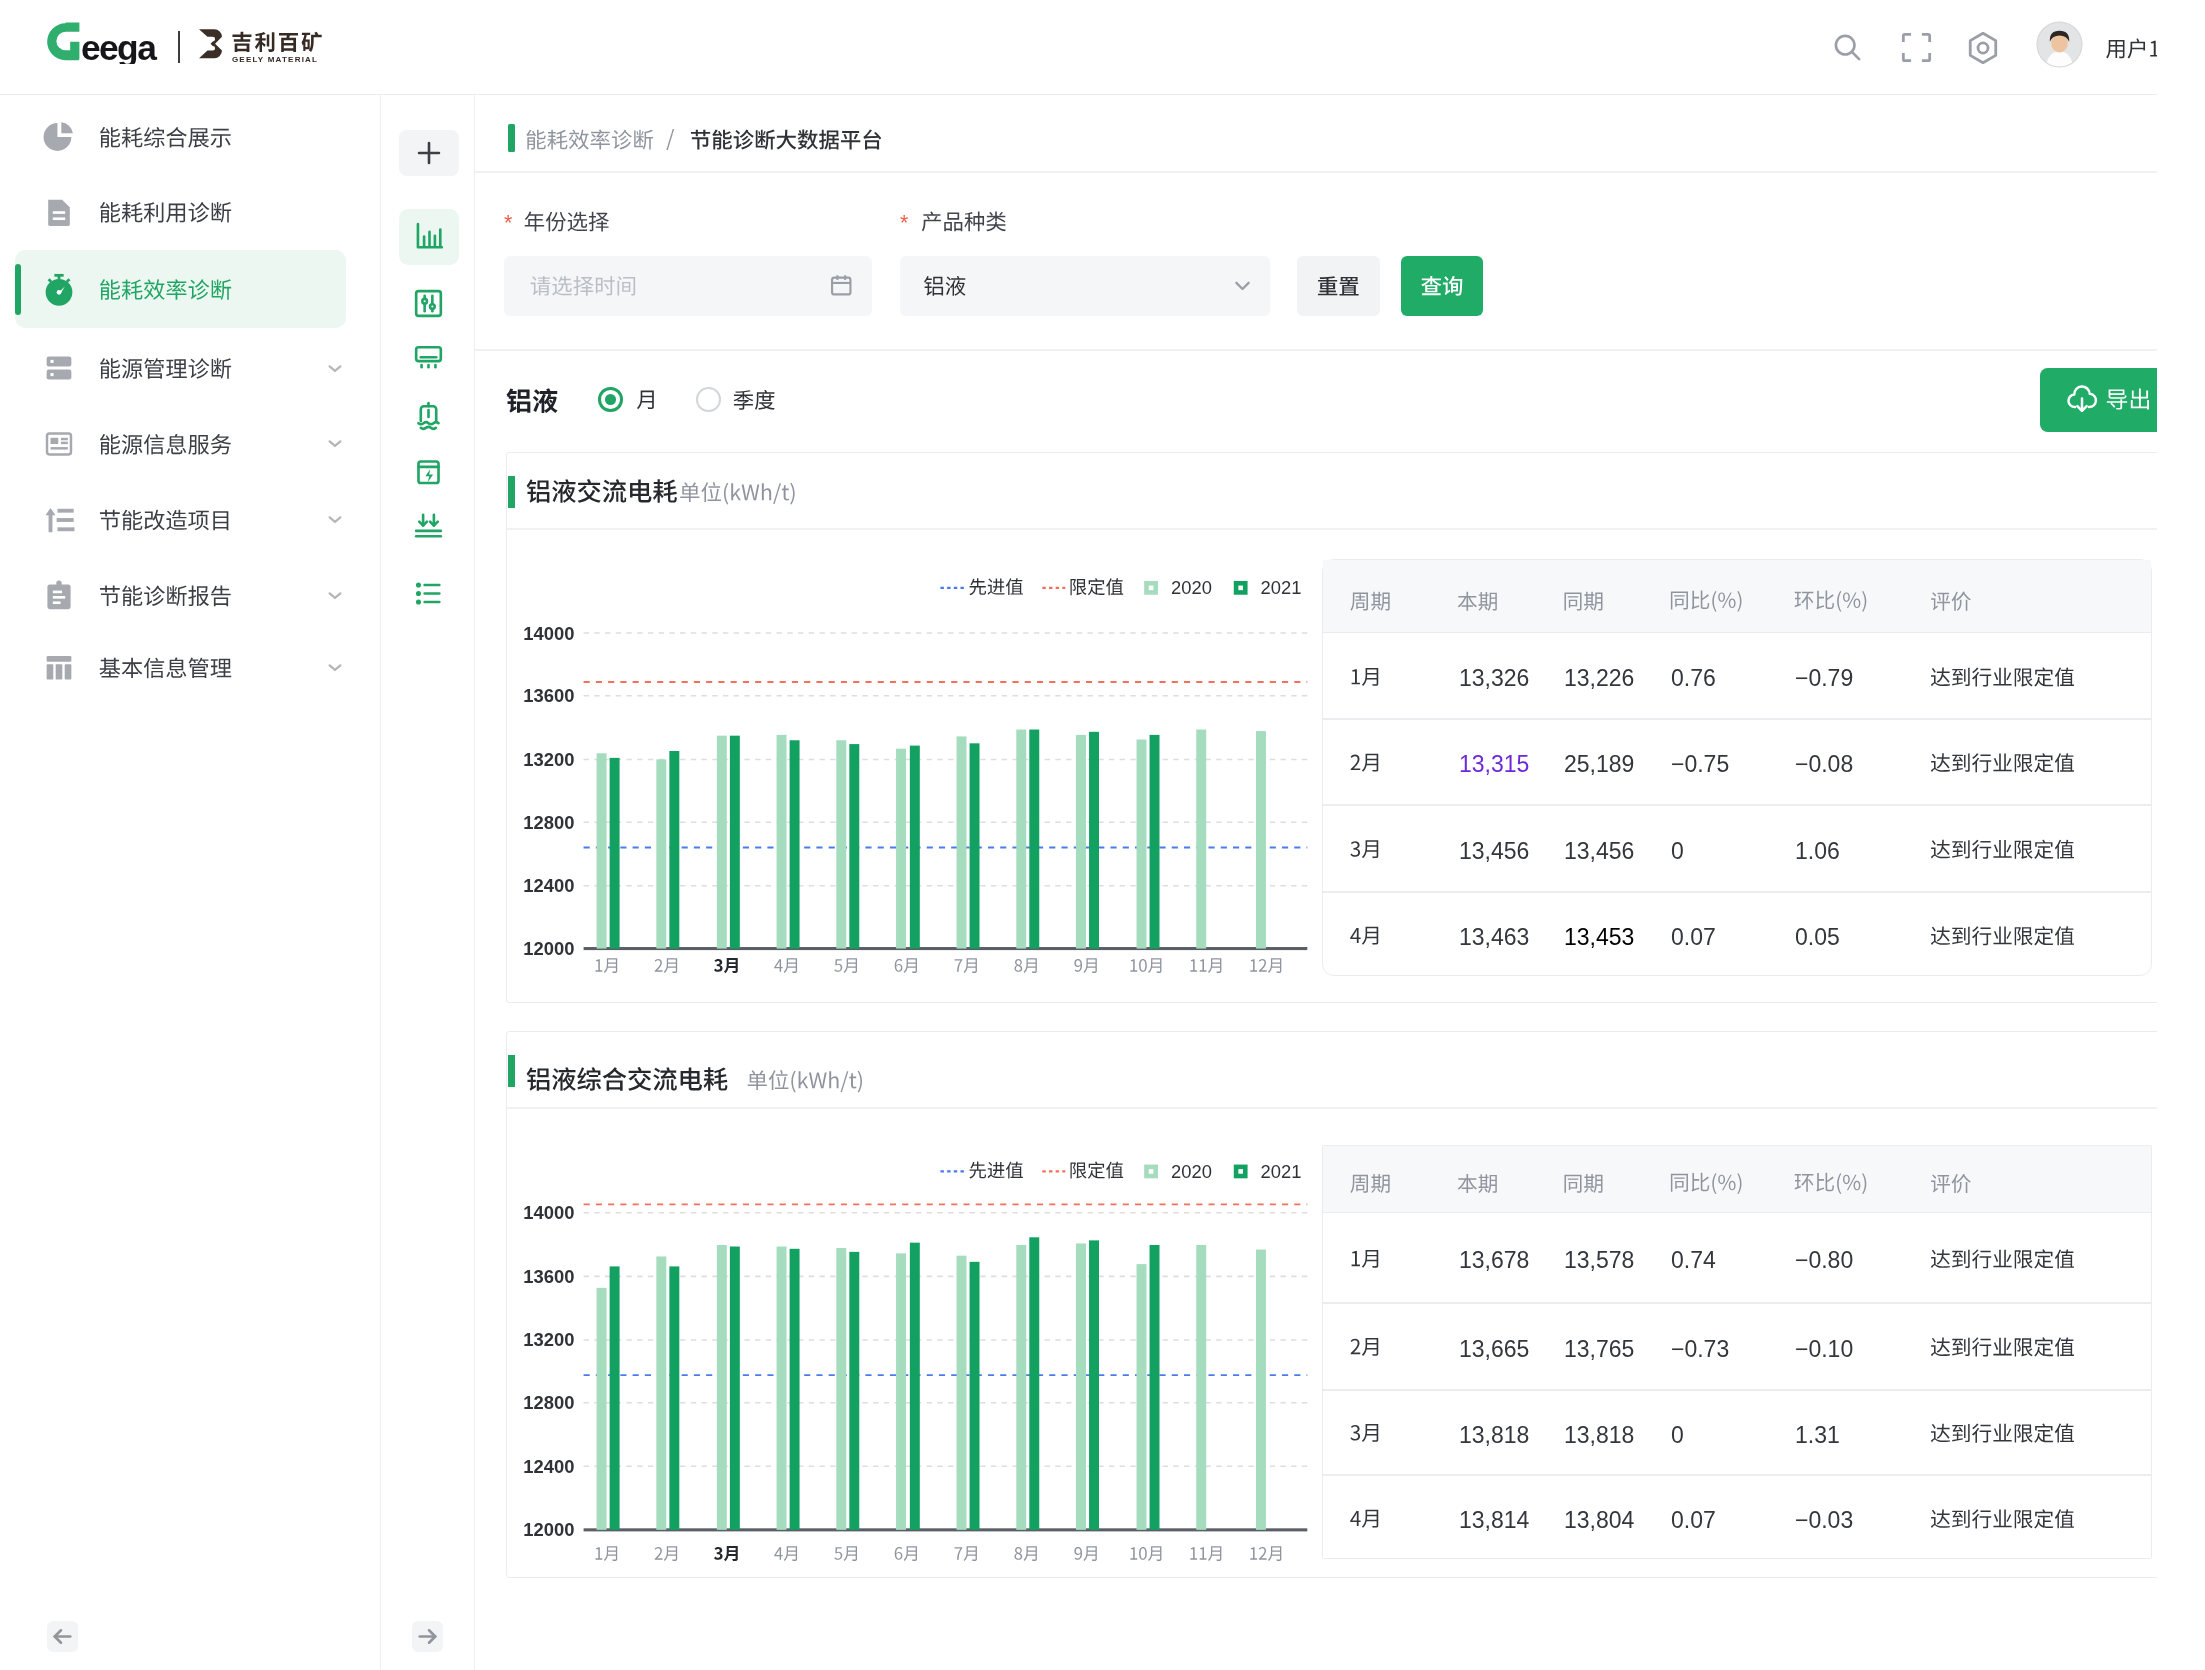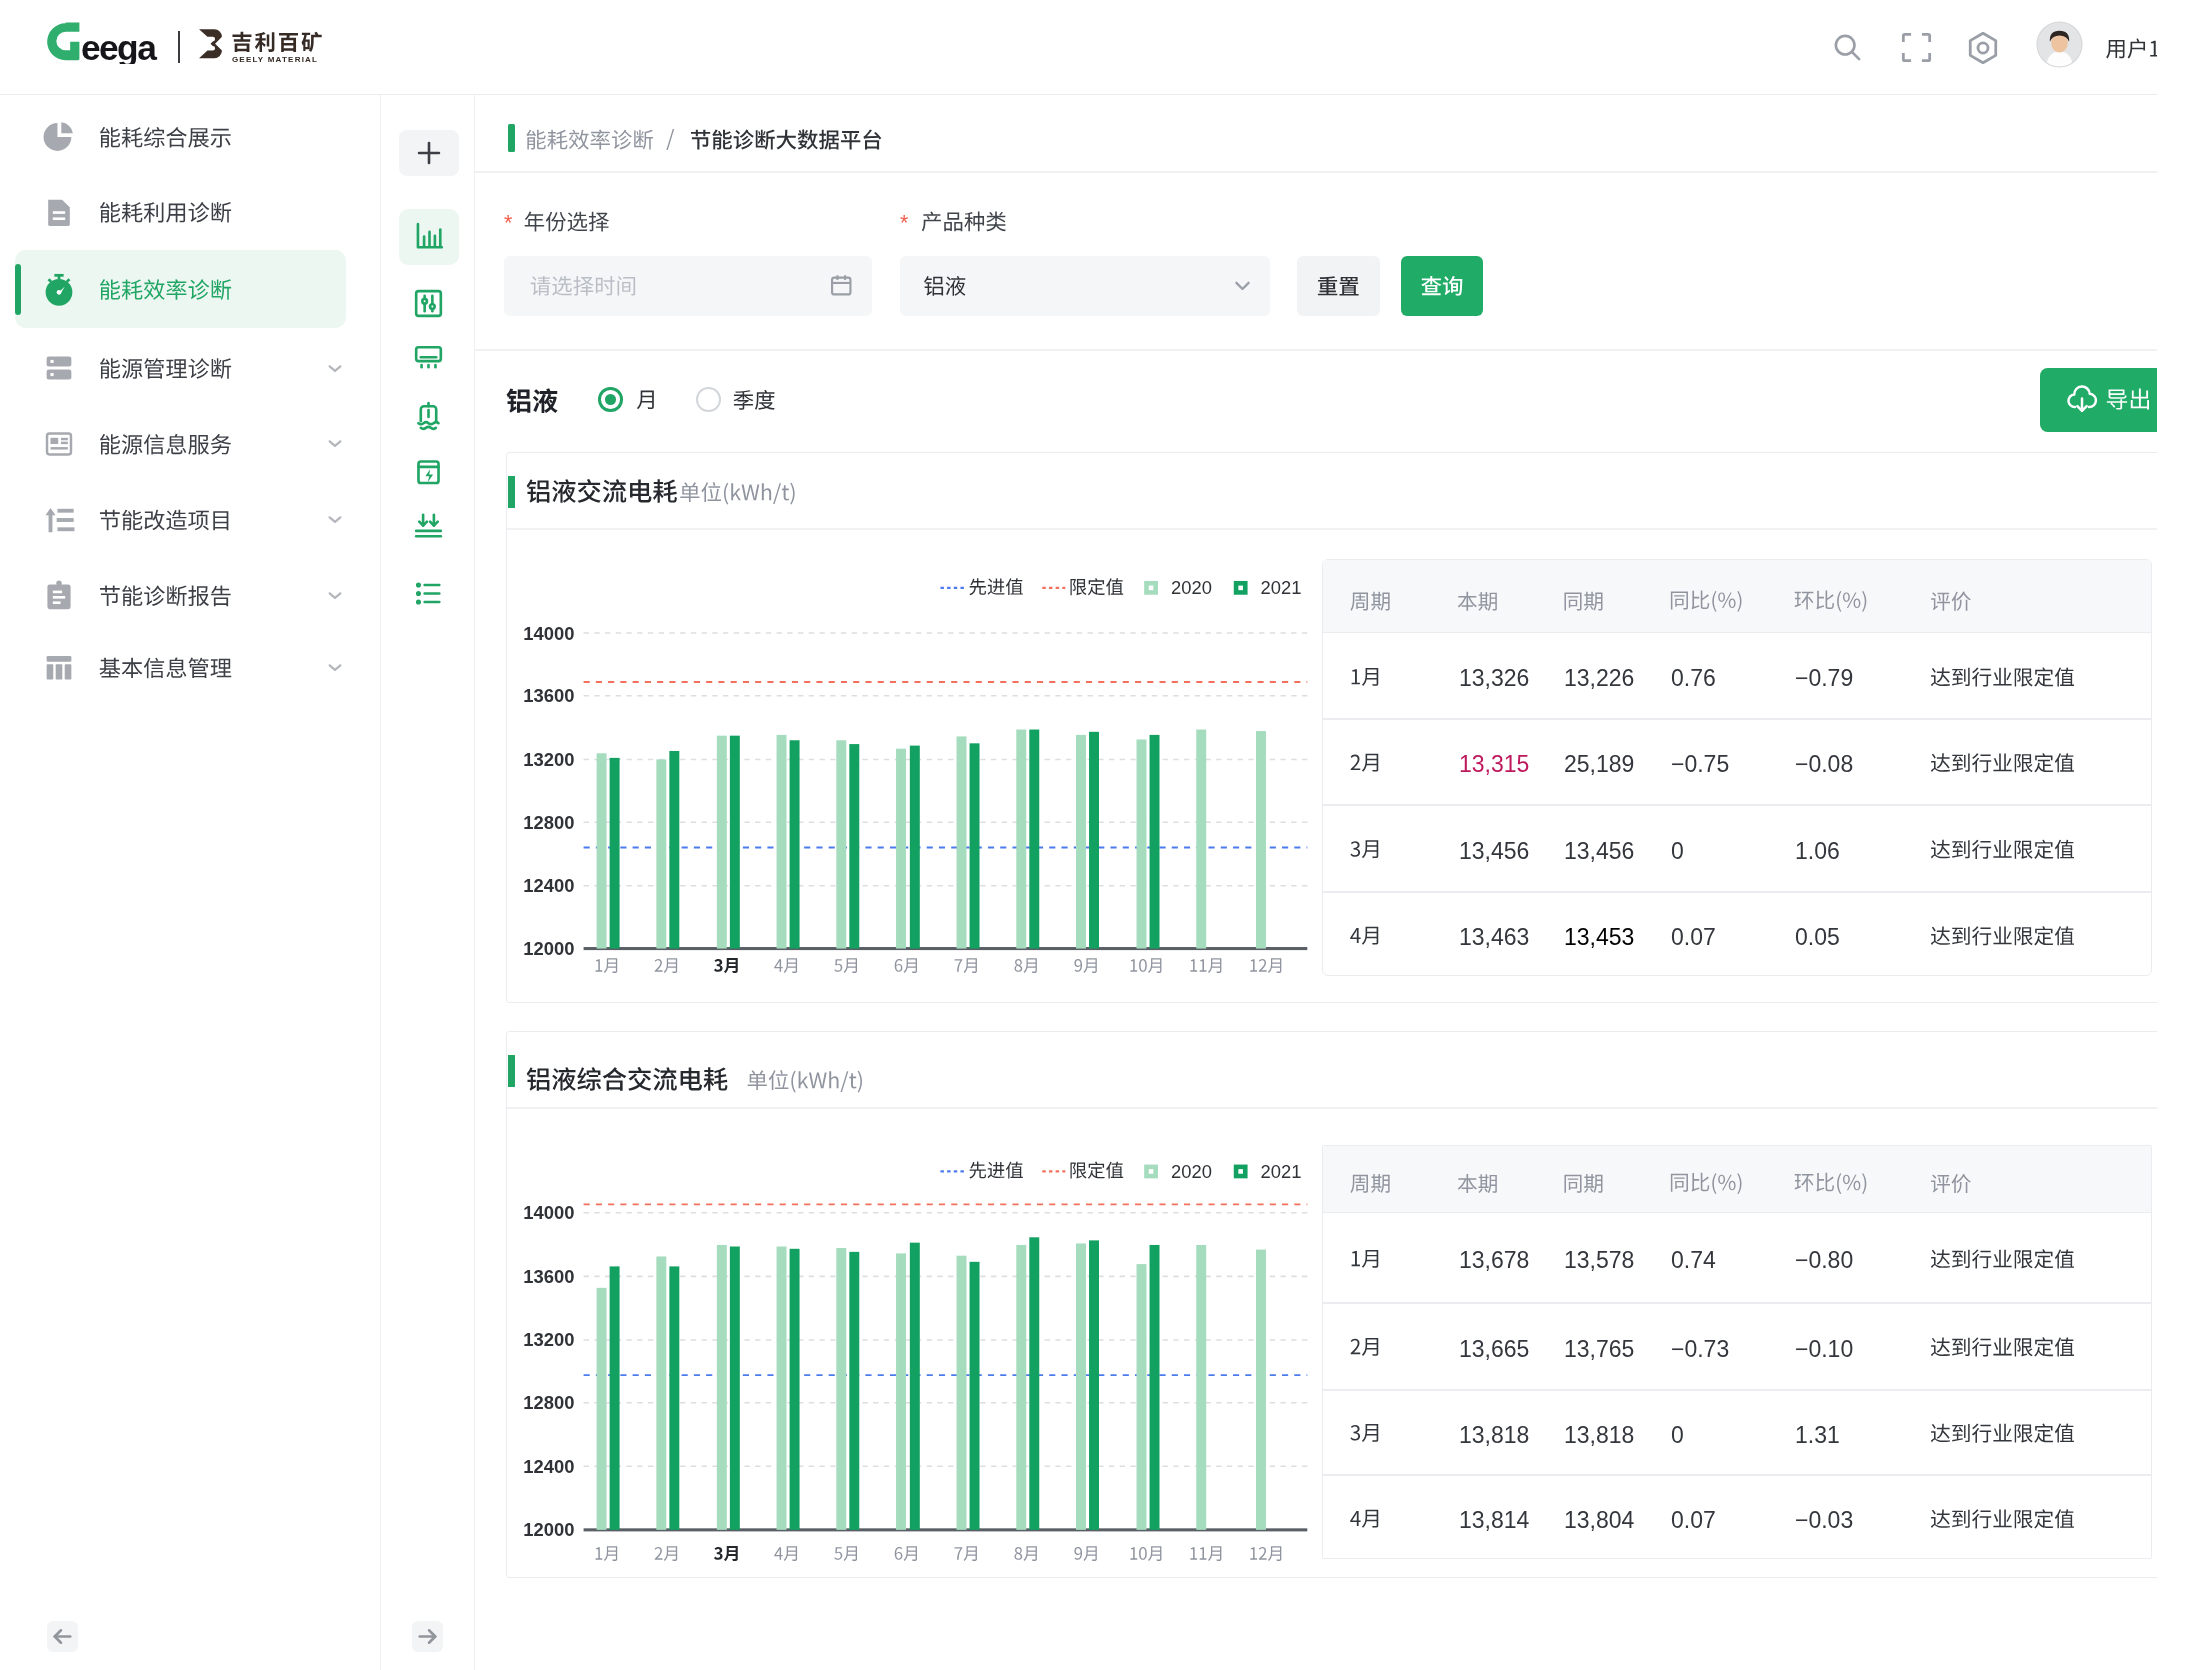--- a/index.html
+++ b/index.html
@@ -273,28 +273,28 @@
         <rect x="978" y="363" width="13" height="284" fill="#a5dcbe"></rect>
         <line x1="566" y1="176" x2="597" y2="176" stroke="#4b7bec" stroke-width="3" stroke-dasharray="4.5 4.2"></line>
         <line x1="699" y1="176" x2="729" y2="176" stroke="#f3705d" stroke-width="3" stroke-dasharray="4.5 4.2"></line>
         <rect x="832" y="167" width="18" height="18" fill="#a5dcbe"></rect>
         <rect x="838" y="173" width="6" height="6" fill="#fff"></rect>
         <text x="867" y="176" dominant-baseline="central" font-size="24" fill="#2f3237">2020</text>
         <rect x="949" y="167" width="18" height="18" fill="#12a161"></rect>
         <rect x="955" y="173" width="6" height="6" fill="#fff"></rect>
         <text x="984" y="176" dominant-baseline="central" font-size="24" fill="#2f3237">2021</text>
       </svg>
-<div class="abs" style="left:815px;top:106px;width:830px;height:417px;border:1.5px solid #eaecef;border-radius:6px">
+<div class="abs" style="left:815px;top:106px;width:830px;height:417px;border:1.5px solid #eaecef;border-radius:12px">
         <div class="abs" style="left:0;top:0;width:100%;height:73px;background:#f7f8fa;border-bottom:1.5px solid #eaecef"></div>
         <div style="position:absolute;left:136px;top:118px;transform:translateY(-50%);font-size:23px;color:#33363c">13,326</div>
         <div style="position:absolute;left:241px;top:118px;transform:translateY(-50%);font-size:23px;color:#33363c">13,226</div>
         <div style="position:absolute;left:348px;top:118px;transform:translateY(-50%);font-size:23px;color:#33363c">0.76</div>
         <div style="position:absolute;left:472px;top:118px;transform:translateY(-50%);font-size:23px;color:#33363c">−0.79</div>
         <div style="position:absolute;left:0;top:158px;width:100%;height:1.5px;background:#eaecef"></div>
-        <div style="position:absolute;left:136px;top:204px;transform:translateY(-50%);font-size:23px;color:#be185d">13,315</div>
+        <div style="position:absolute;left:136px;top:204px;transform:translateY(-50%);font-size:23px;color:#6d28d9">13,315</div>
         <div style="position:absolute;left:241px;top:204px;transform:translateY(-50%);font-size:23px;color:#33363c">25,189</div>
         <div style="position:absolute;left:348px;top:204px;transform:translateY(-50%);font-size:23px;color:#33363c">−0.75</div>
         <div style="position:absolute;left:472px;top:204px;transform:translateY(-50%);font-size:23px;color:#33363c">−0.08</div>
         <div style="position:absolute;left:0;top:244px;width:100%;height:1.5px;background:#eaecef"></div>
         <div style="position:absolute;left:136px;top:291px;transform:translateY(-50%);font-size:23px;color:#33363c">13,456</div>
         <div style="position:absolute;left:241px;top:291px;transform:translateY(-50%);font-size:23px;color:#33363c">13,456</div>
         <div style="position:absolute;left:348px;top:291px;transform:translateY(-50%);font-size:23px;color:#33363c">0</div>
         <div style="position:absolute;left:472px;top:291px;transform:translateY(-50%);font-size:23px;color:#33363c">1.06</div>
         <div style="position:absolute;left:0;top:331px;width:100%;height:1.5px;background:#eaecef"></div>
         <div style="position:absolute;left:136px;top:377px;transform:translateY(-50%);font-size:23px;color:#33363c">13,463</div>

